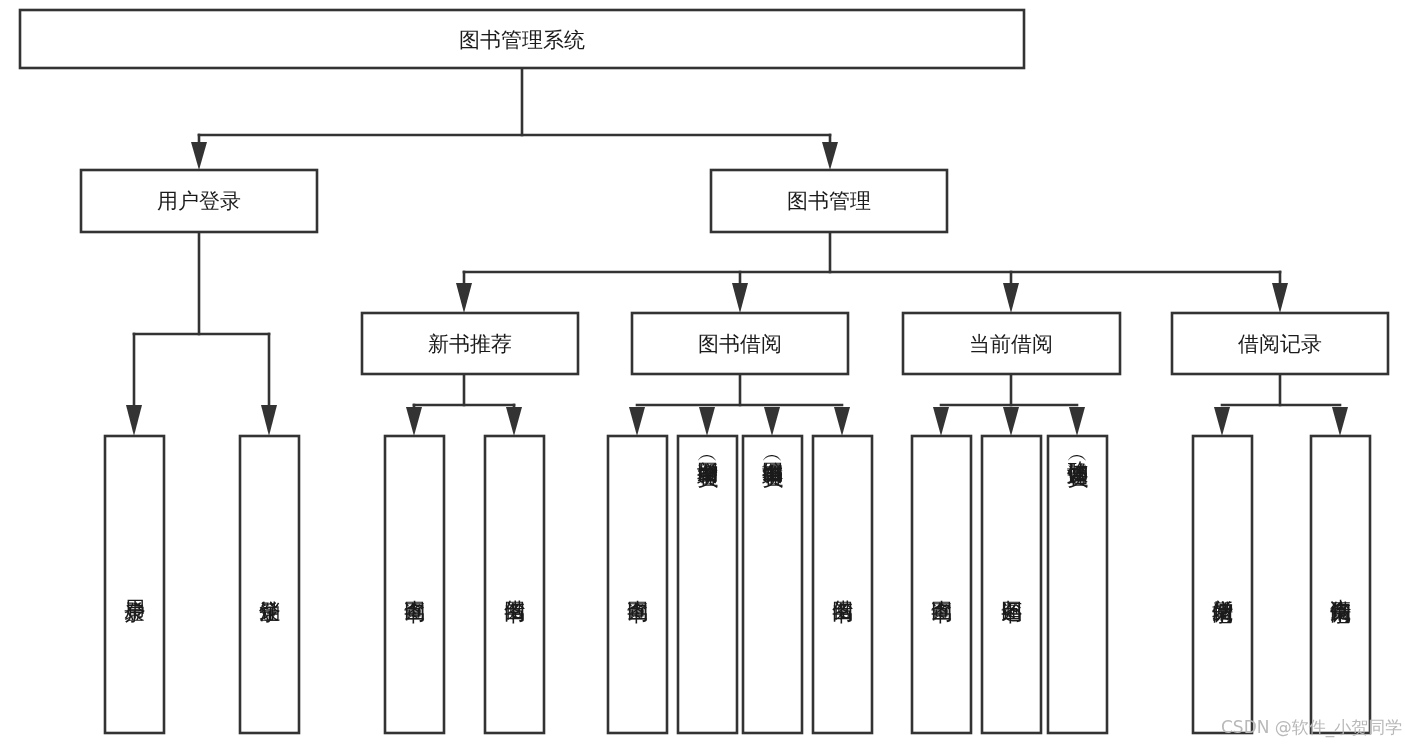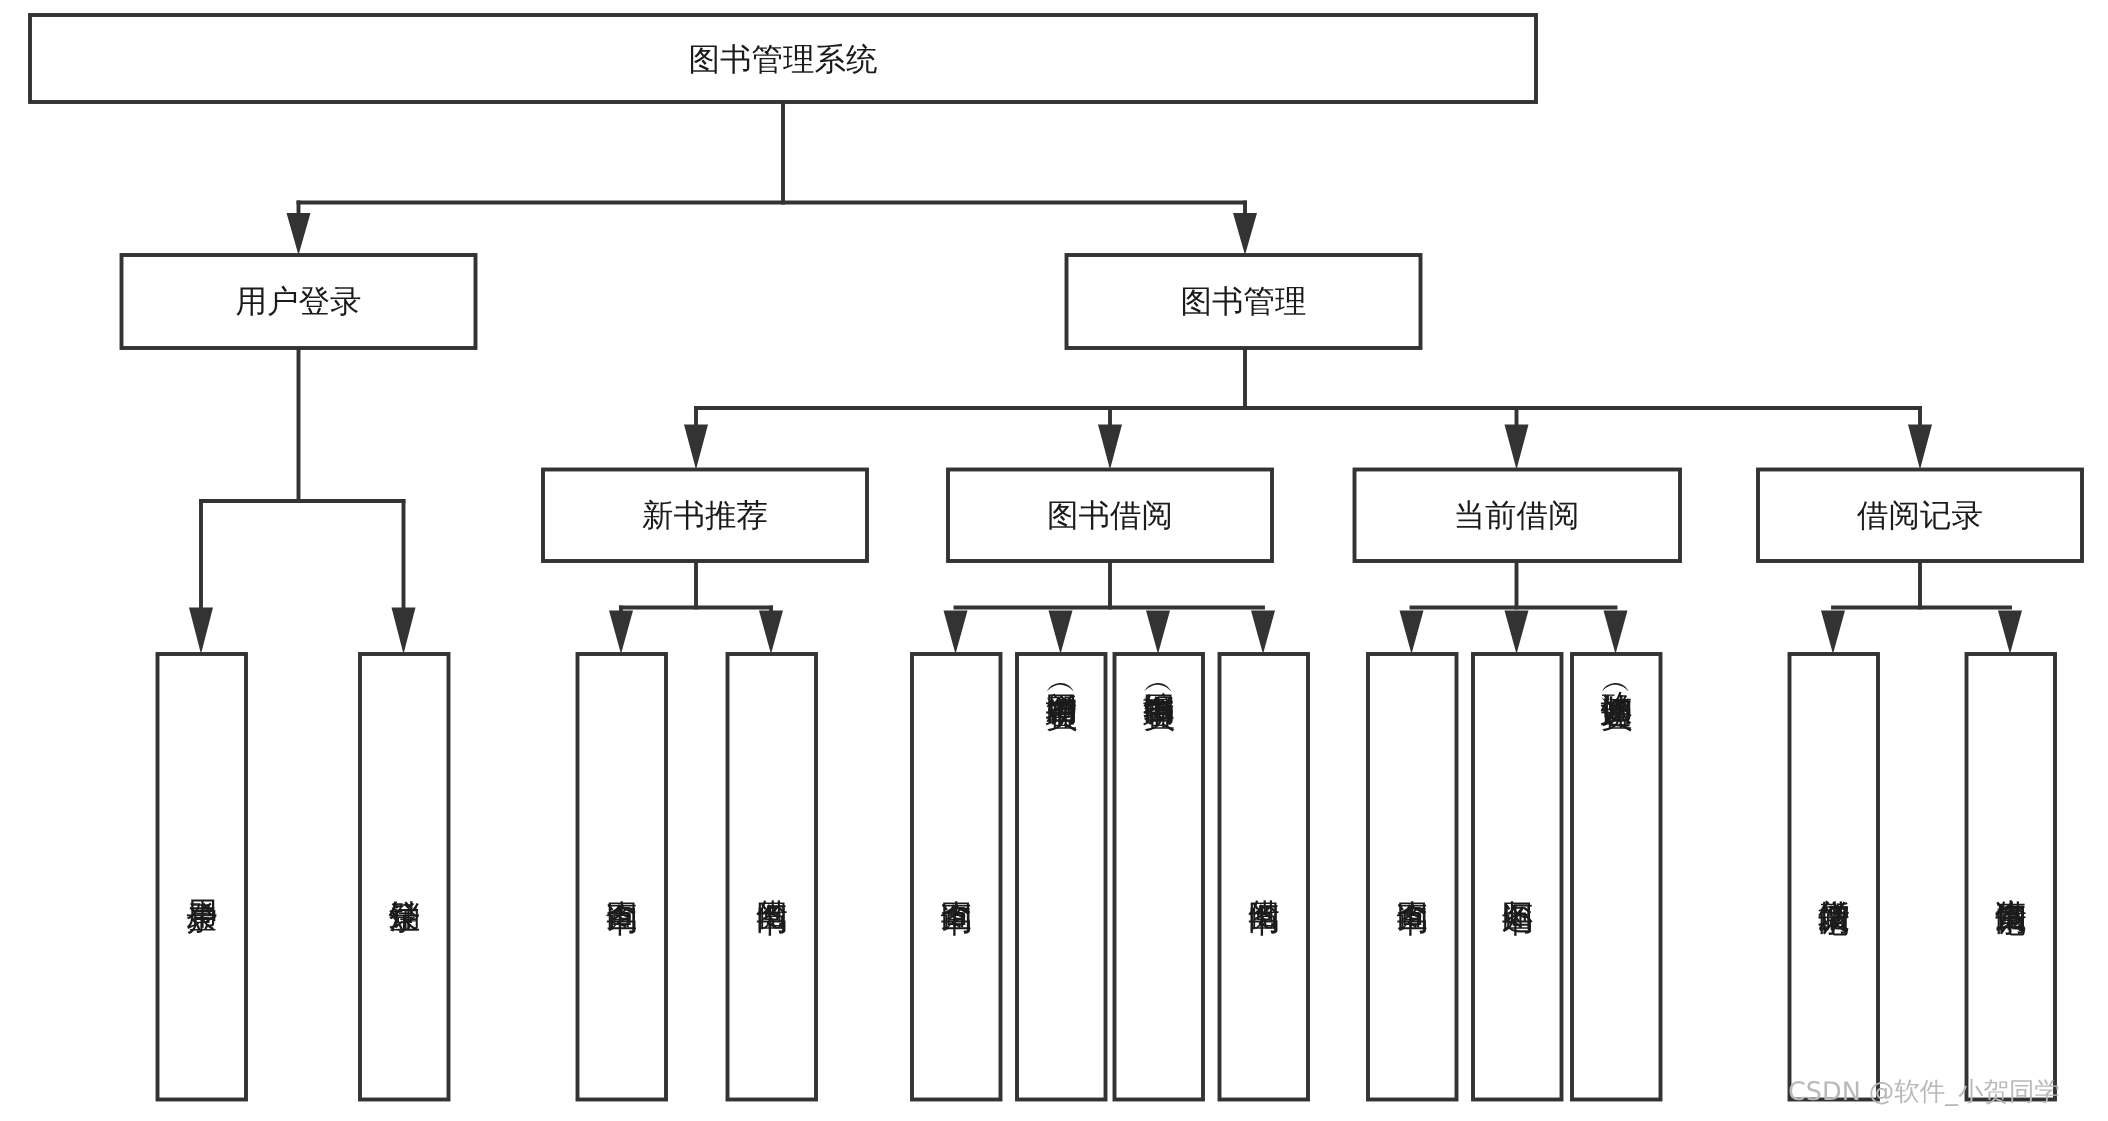--- a/index.html
+++ b/index.html
@@ -75,20 +75,21 @@
     white-space: nowrap;
     text-align: center;
   }
   .watermark {
     position: absolute;
     font-family: "DejaVu Sans", "Liberation Sans", sans-serif;
     font-size: 17px;
     color: #b9b9b9;
     white-space: nowrap;
     pointer-events: none;
+    margin-left: 29px;
   }
 </style>
 </head>
 <body>
 
 <div id="diagram-root">
 
   <svg class="diagram-canvas" viewBox="0 0 1405 747" xmlns="http://www.w3.org/2000/svg">
 
     <g>

